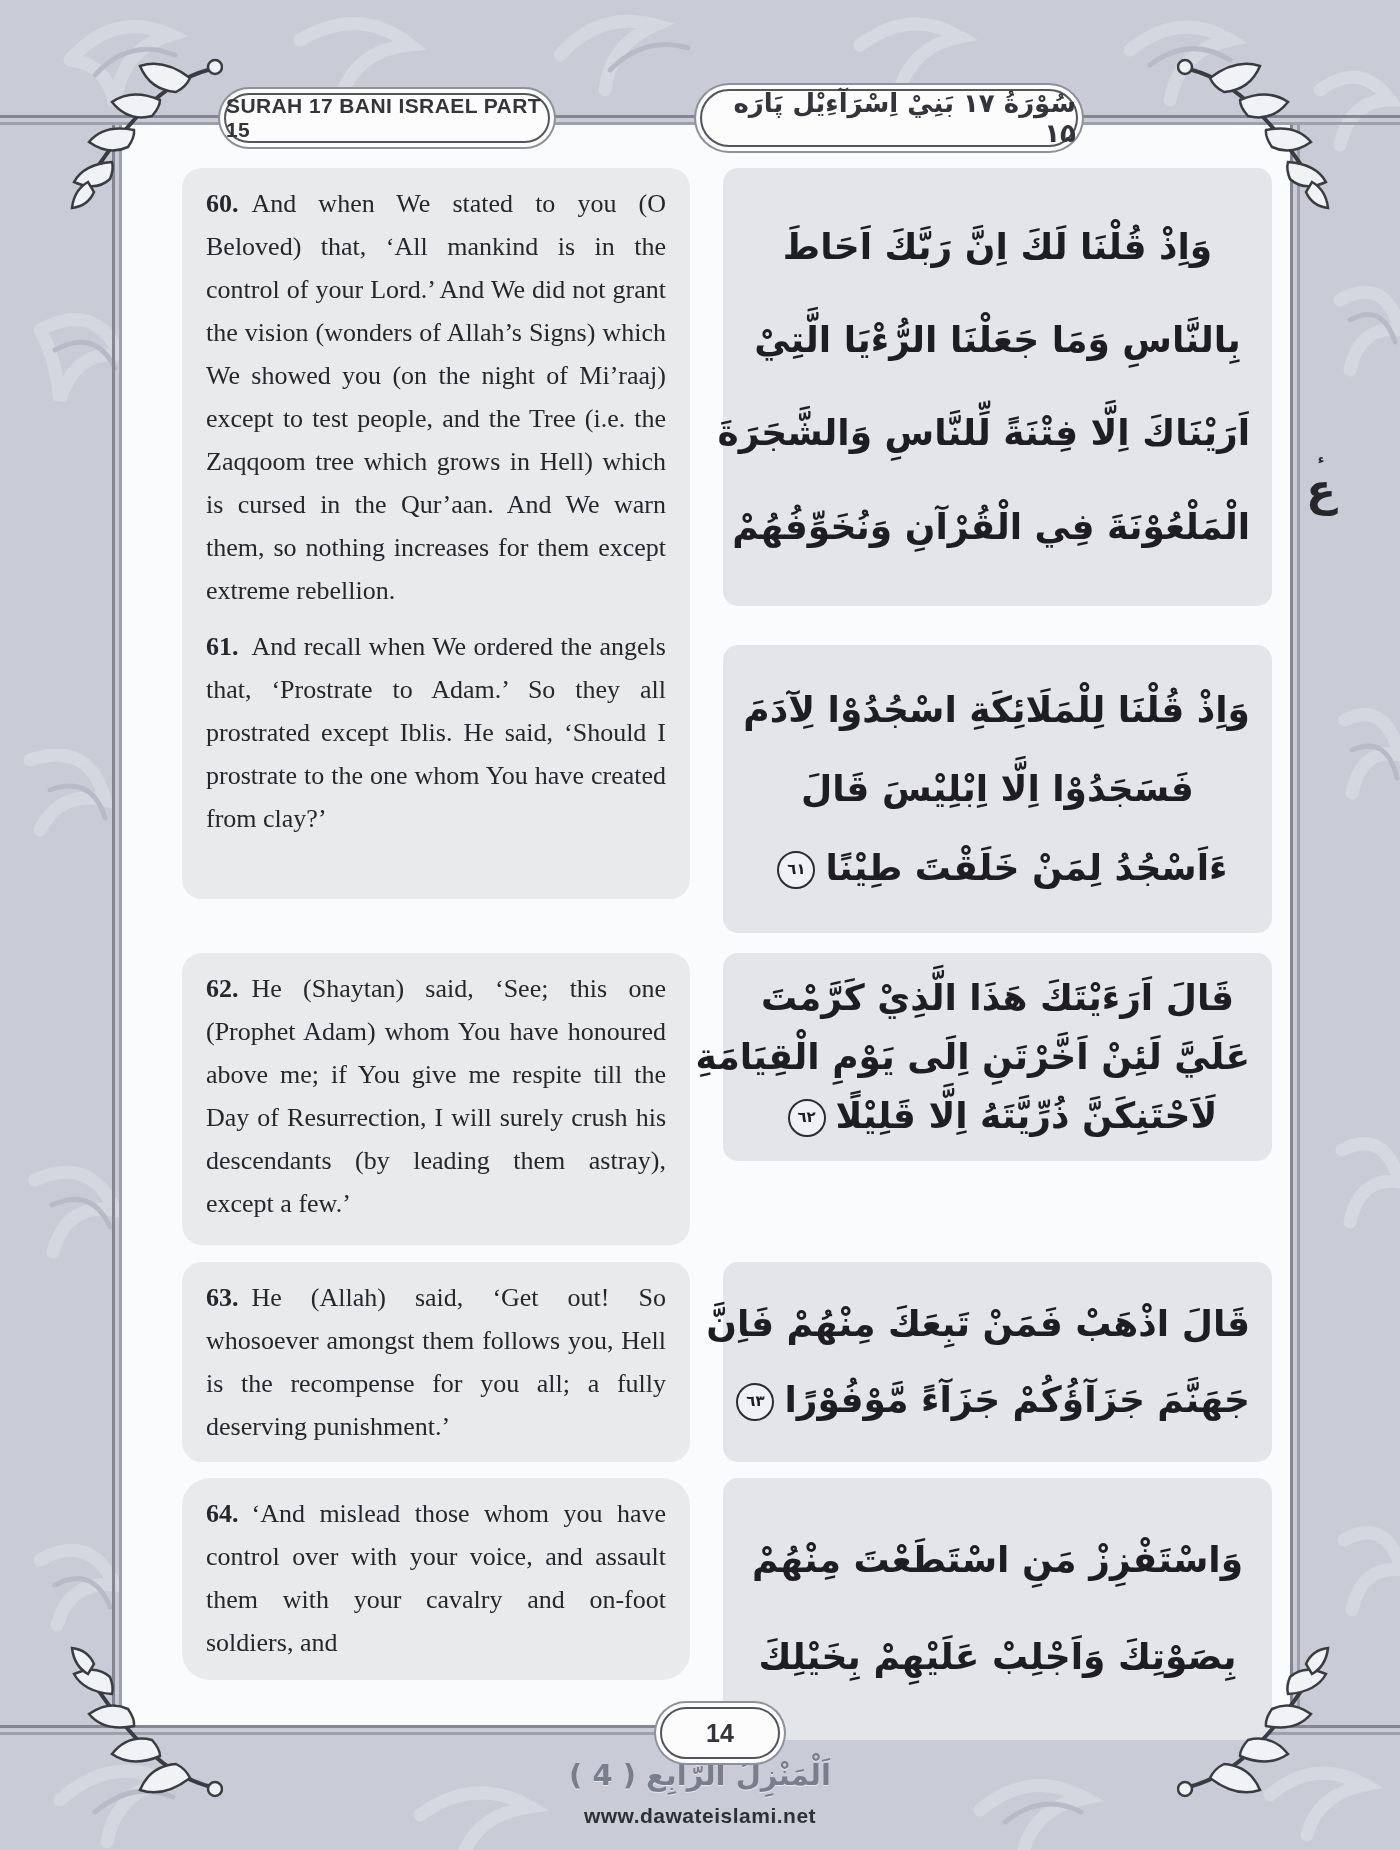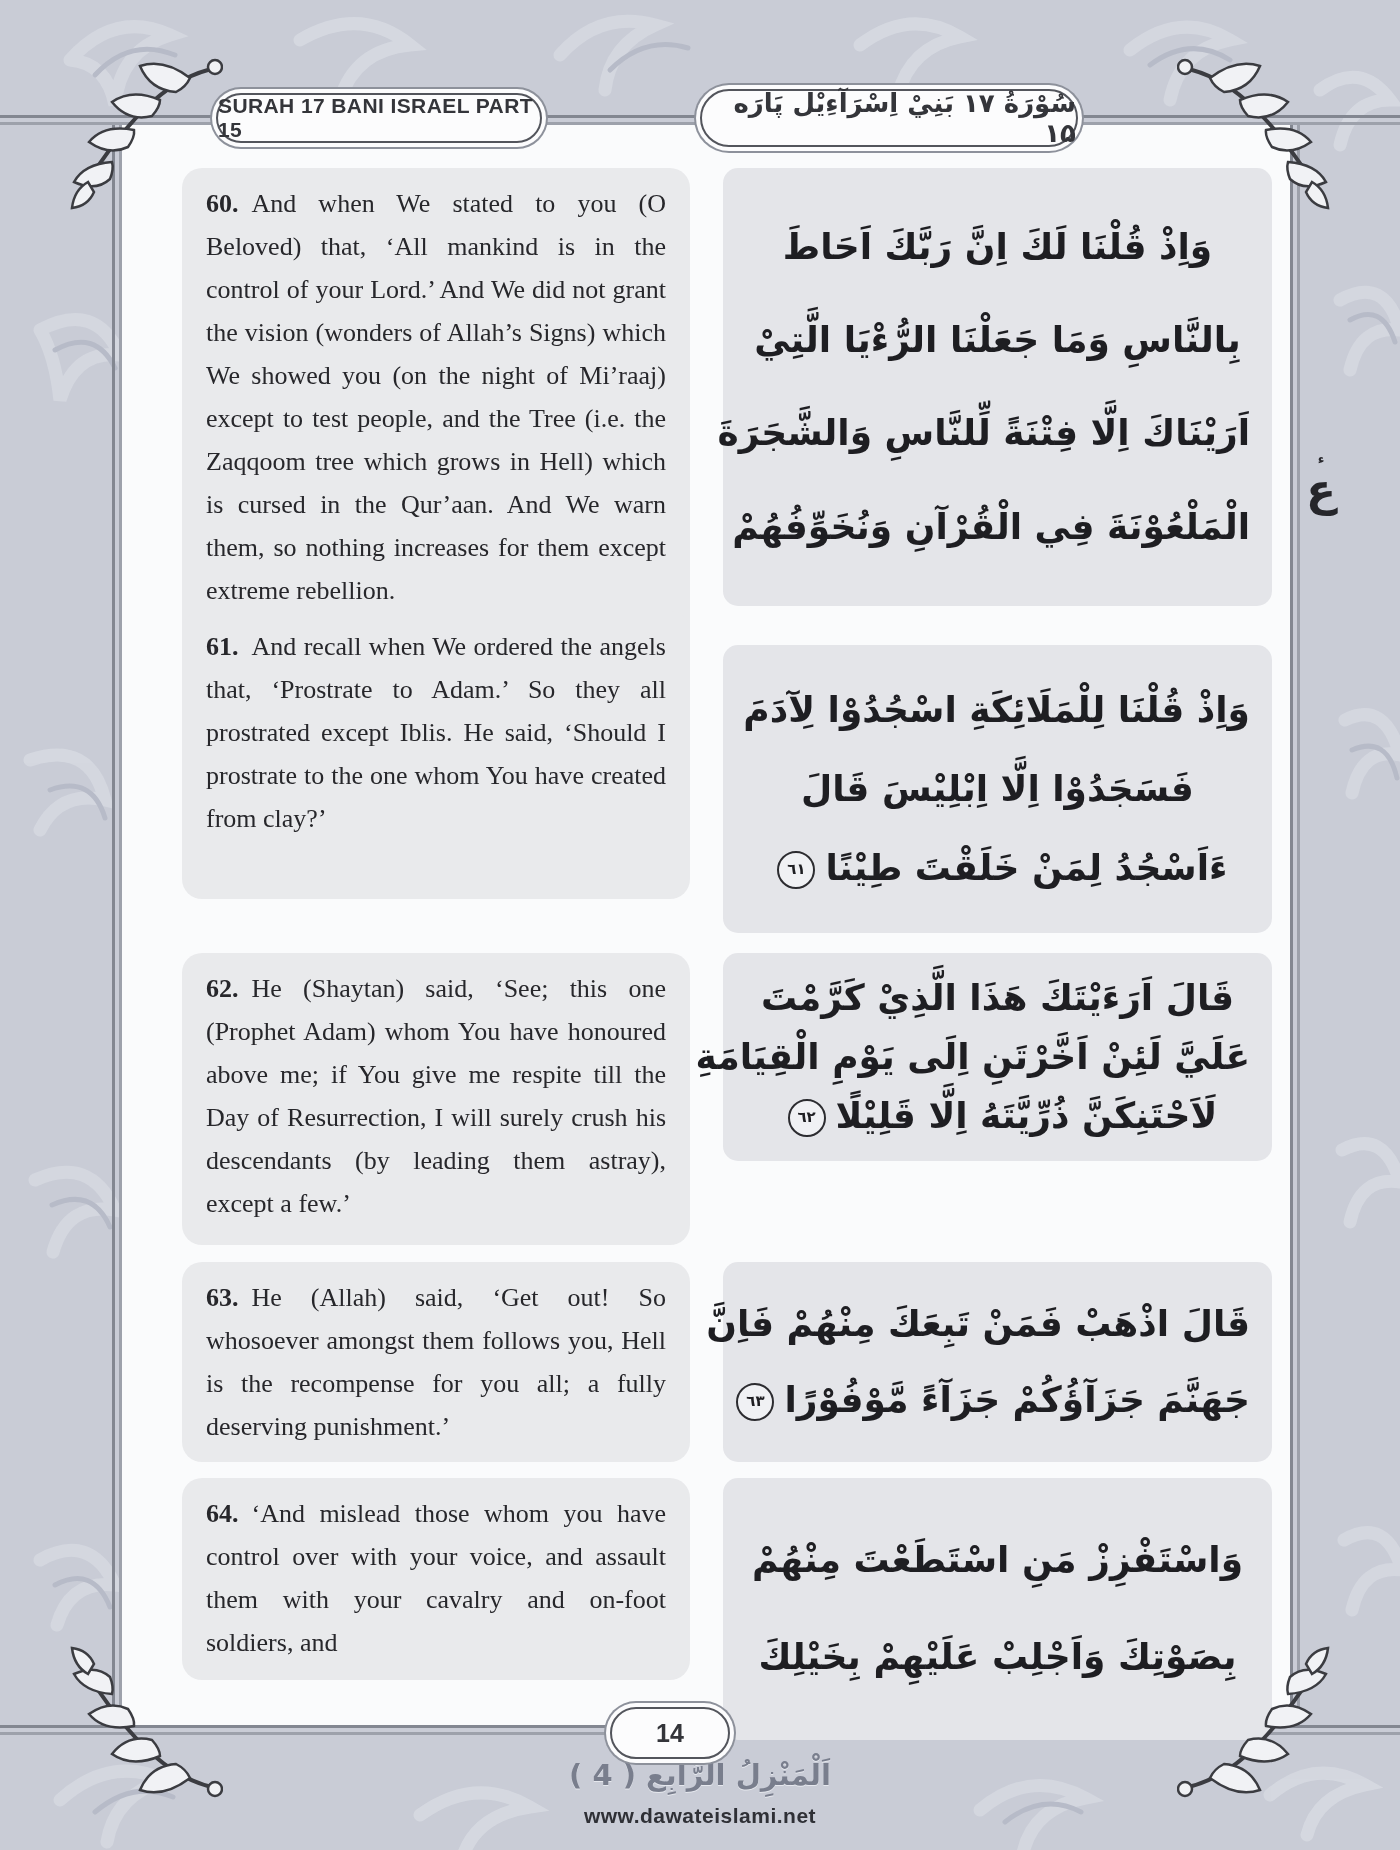--- a/index.html
+++ b/index.html
@@ -135,21 +135,21 @@
       <path d="M158,14 C118,22 76,52 22,140" fill="none" stroke-width="4"></path>
       <path d="M132,24 q-26,-20 -50,-12 q10,24 36,26 q10,-5 14,-14z"></path>
       <path d="M102,46 q-28,-12 -48,2 q16,20 40,14 q8,-9 8,-16z"></path>
       <path d="M76,76 q-30,-6 -45,12 q20,14 39,5 q7,-10 6,-17z"></path>
       <path d="M54,108 q-28,2 -38,20 q22,10 36,-3 q4,-10 2,-17z"></path>
       <path d="M30,128 q-14,8 -16,26 q16,-2 22,-16z"></path>
       <circle cx="157" cy="13" r="7"></circle>
     </g>
   </svg>
 
-  <div class="pill pill-en" style="left:216px;top:93px;width:322px;height:46px;">
+  <div class="pill pill-en" style="left:224px;top:93px;width:322px;height:46px;">
     <span>SURAH 17 BANI ISRAEL PART 15</span>
   </div>
   <div class="pill pill-ar" style="left:700px;top:89px;width:374px;height:54px;">
     <span dir="rtl">سُوْرَةُ ۱۷ بَنِيْ اِسْرَآءِيْل پَارَه ۱۵</span>
   </div>
 
   <div class="ebox" style="top:168px;height:552px;">
     <b>60.</b><span>And when We stated to you (O Beloved) that, ‘All mankind is in the control of your Lord.’ And We did not grant the vision (wonders of Allah’s Signs) which We showed you (on the night of Mi’raaj) except to test people, and the Tree (i.e. the Zaqqoom tree which grows in Hell) which is cursed in the Qur’aan. And We warn them, so nothing increases for them except extreme rebellion.</span>
   </div>
   <div class="abox" style="top:168px;height:438px;">
@@ -178,32 +178,32 @@
   </div>
 
   <div class="ebox" style="top:1262px;height:200px;">
     <b>63.</b><span>He (Allah) said, ‘Get out! So whosoever amongst them follows you, Hell is the recompense for you all; a fully deserving punishment.’</span>
   </div>
   <div class="abox" style="top:1262px;height:200px;">
     <div class="aline">قَالَ اذْهَبْ فَمَنْ تَبِعَكَ مِنْهُمْ فَاِنَّ</div>
     <div class="aline"><span>جَهَنَّمَ جَزَآؤُكُمْ جَزَآءً مَّوْفُوْرًا</span><span class="medallion">٦٣</span></div>
   </div>
 
-  <div class="ebox" style="top:1478px;height:202px;">
+  <div class="ebox" style="top:1478px;height:202px;border-radius:28px;">
     <b>64.</b><span>‘And mislead those whom you have control over with your voice, and assault them with your cavalry and on-foot soldiers, and</span>
   </div>
   <div class="abox" style="top:1478px;height:262px;">
     <div class="aline">وَاسْتَفْزِزْ مَنِ اسْتَطَعْتَ مِنْهُمْ</div>
     <div class="aline">بِصَوْتِكَ وَاَجْلِبْ عَلَيْهِمْ بِخَيْلِكَ</div>
   </div>
 
   <div class="ruku">
     <small>ء</small>
     <span>ع</span>
   </div>
 
-  <div class="pill pill-num" style="left:610px;top:1707px;width:116px;height:48px;justify-content:center;">
+  <div class="pill pill-num" style="left:660px;top:1707px;width:116px;height:48px;justify-content:center;">
     <span>14</span>
   </div>
   <div class="manzil">اَلْمَنْزِلُ الرَّابِع ( 4 )</div>
   <div class="url">www.dawateislami.net</div>
 
 </div>
 
 </body></html>

